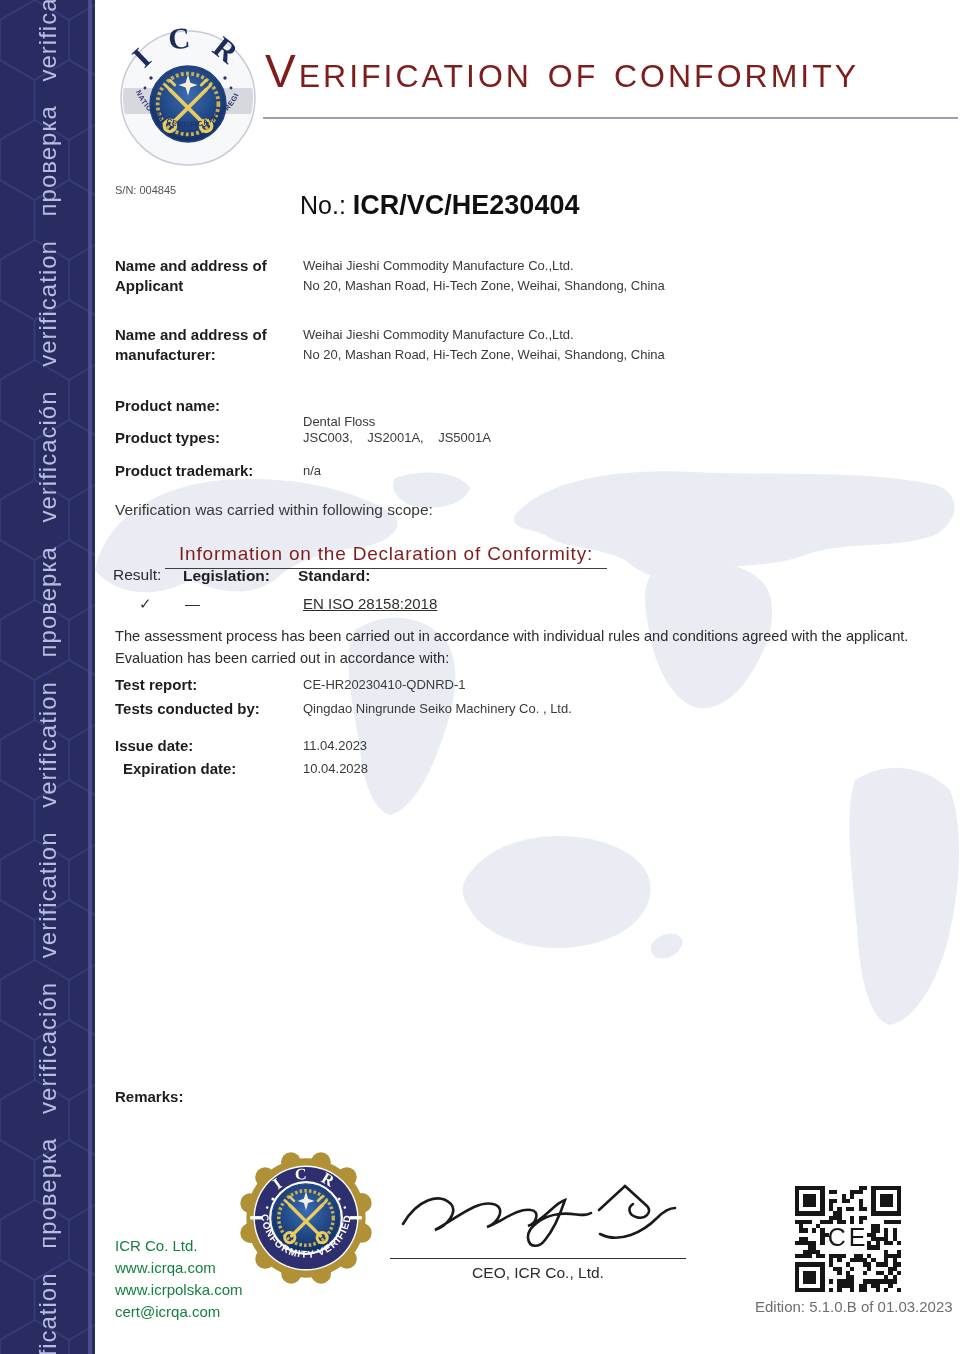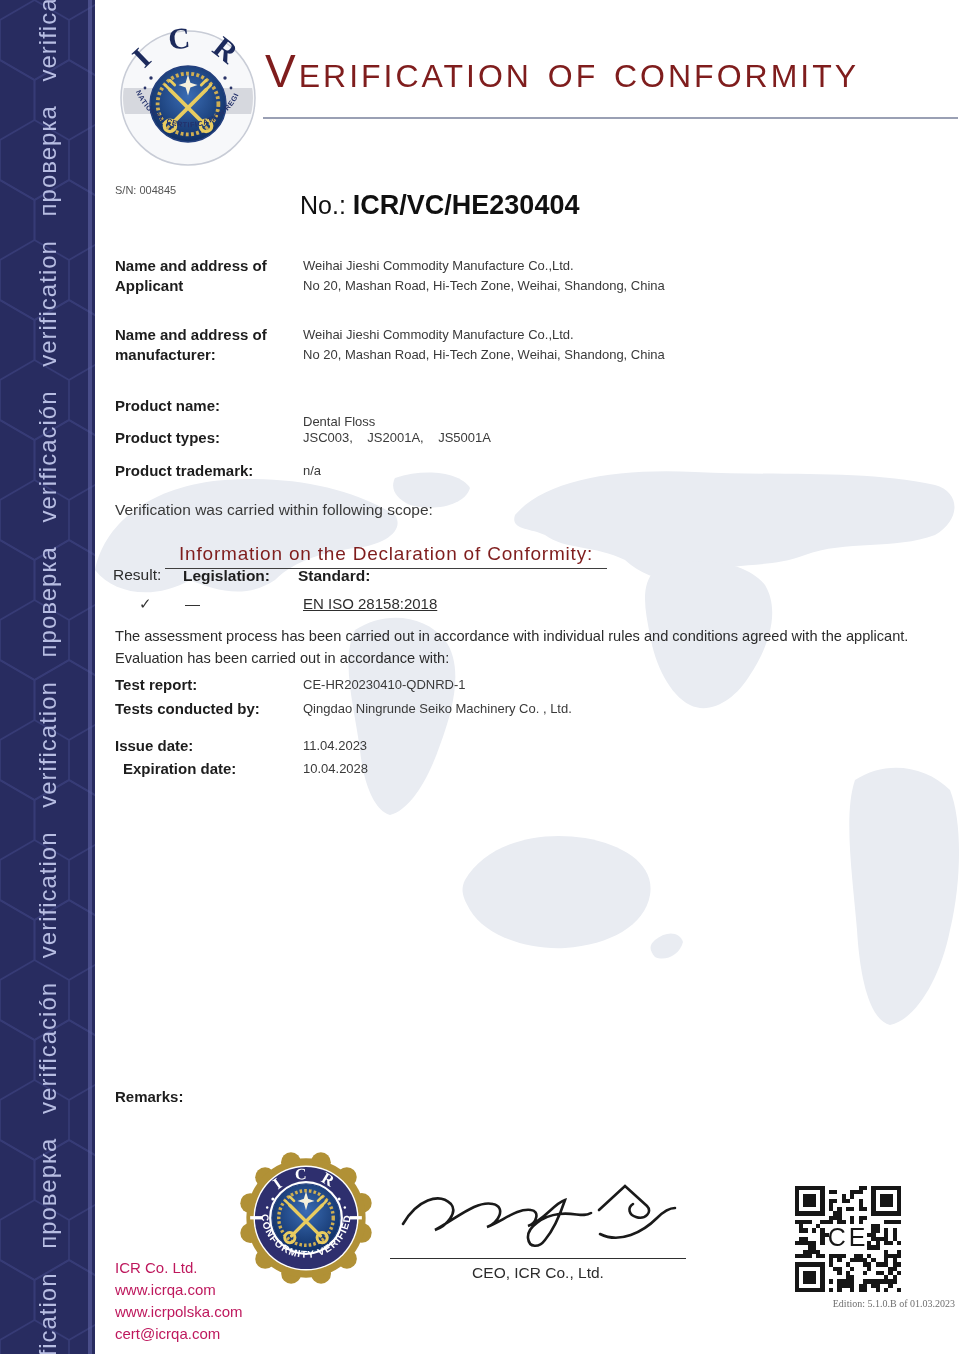--- a/index.html
+++ b/index.html
@@ -37,25 +37,25 @@
 
   .scope-title{left:70px;top:543px;font-size:19px;color:#7f1d1d;letter-spacing:.8px;
     border-bottom:1.6px solid #3f3f3f;padding:0 14px 3px 14px;}
   .thead{font-size:15.5px;}
   .para{font-size:14.6px;color:#2b2b2b;}
 
   .remarks-bullet{font-size:14.5px;color:#2b2b2b;}
 
   .sig-line{left:295px;top:1258px;width:296px;border-top:1.6px solid #2f2f2f;}
   .ceo{left:295px;top:1264px;width:296px;text-align:center;font-size:15.5px;color:#2c2c2c;}
-  .footer-block{left:20px;top:1235px;font-size:15px;line-height:22px;color:#be185d;margin-top:22px;}
+  .footer-block{left:20px;top:1235px;font-size:15px;line-height:22px;color:#15803d;}
   .qr-wrap{left:700px;top:1186px;width:106px;height:106px;}
   .ce{position:absolute;left:50%;top:50%;transform:translate(-50%,-54%);
       font-size:25px;letter-spacing:3px;color:#161616;}
-  .edition{left:660px;top:1298px;width:200px;text-align:right;font-size:10px;color:#6e6e6e;font-family:Liberation Serif, serif;}
+  .edition{left:660px;top:1298px;width:200px;text-align:left;font-size:15px;color:#6e6e6e;}
 </style>
 </head>
 <body>
 
 <div class="canvas">
 
   <div class="band">
     <svg width="95" height="1354">
       <defs>
         <pattern id="hex" width="69" height="120" patternUnits="userSpaceOnUse">

